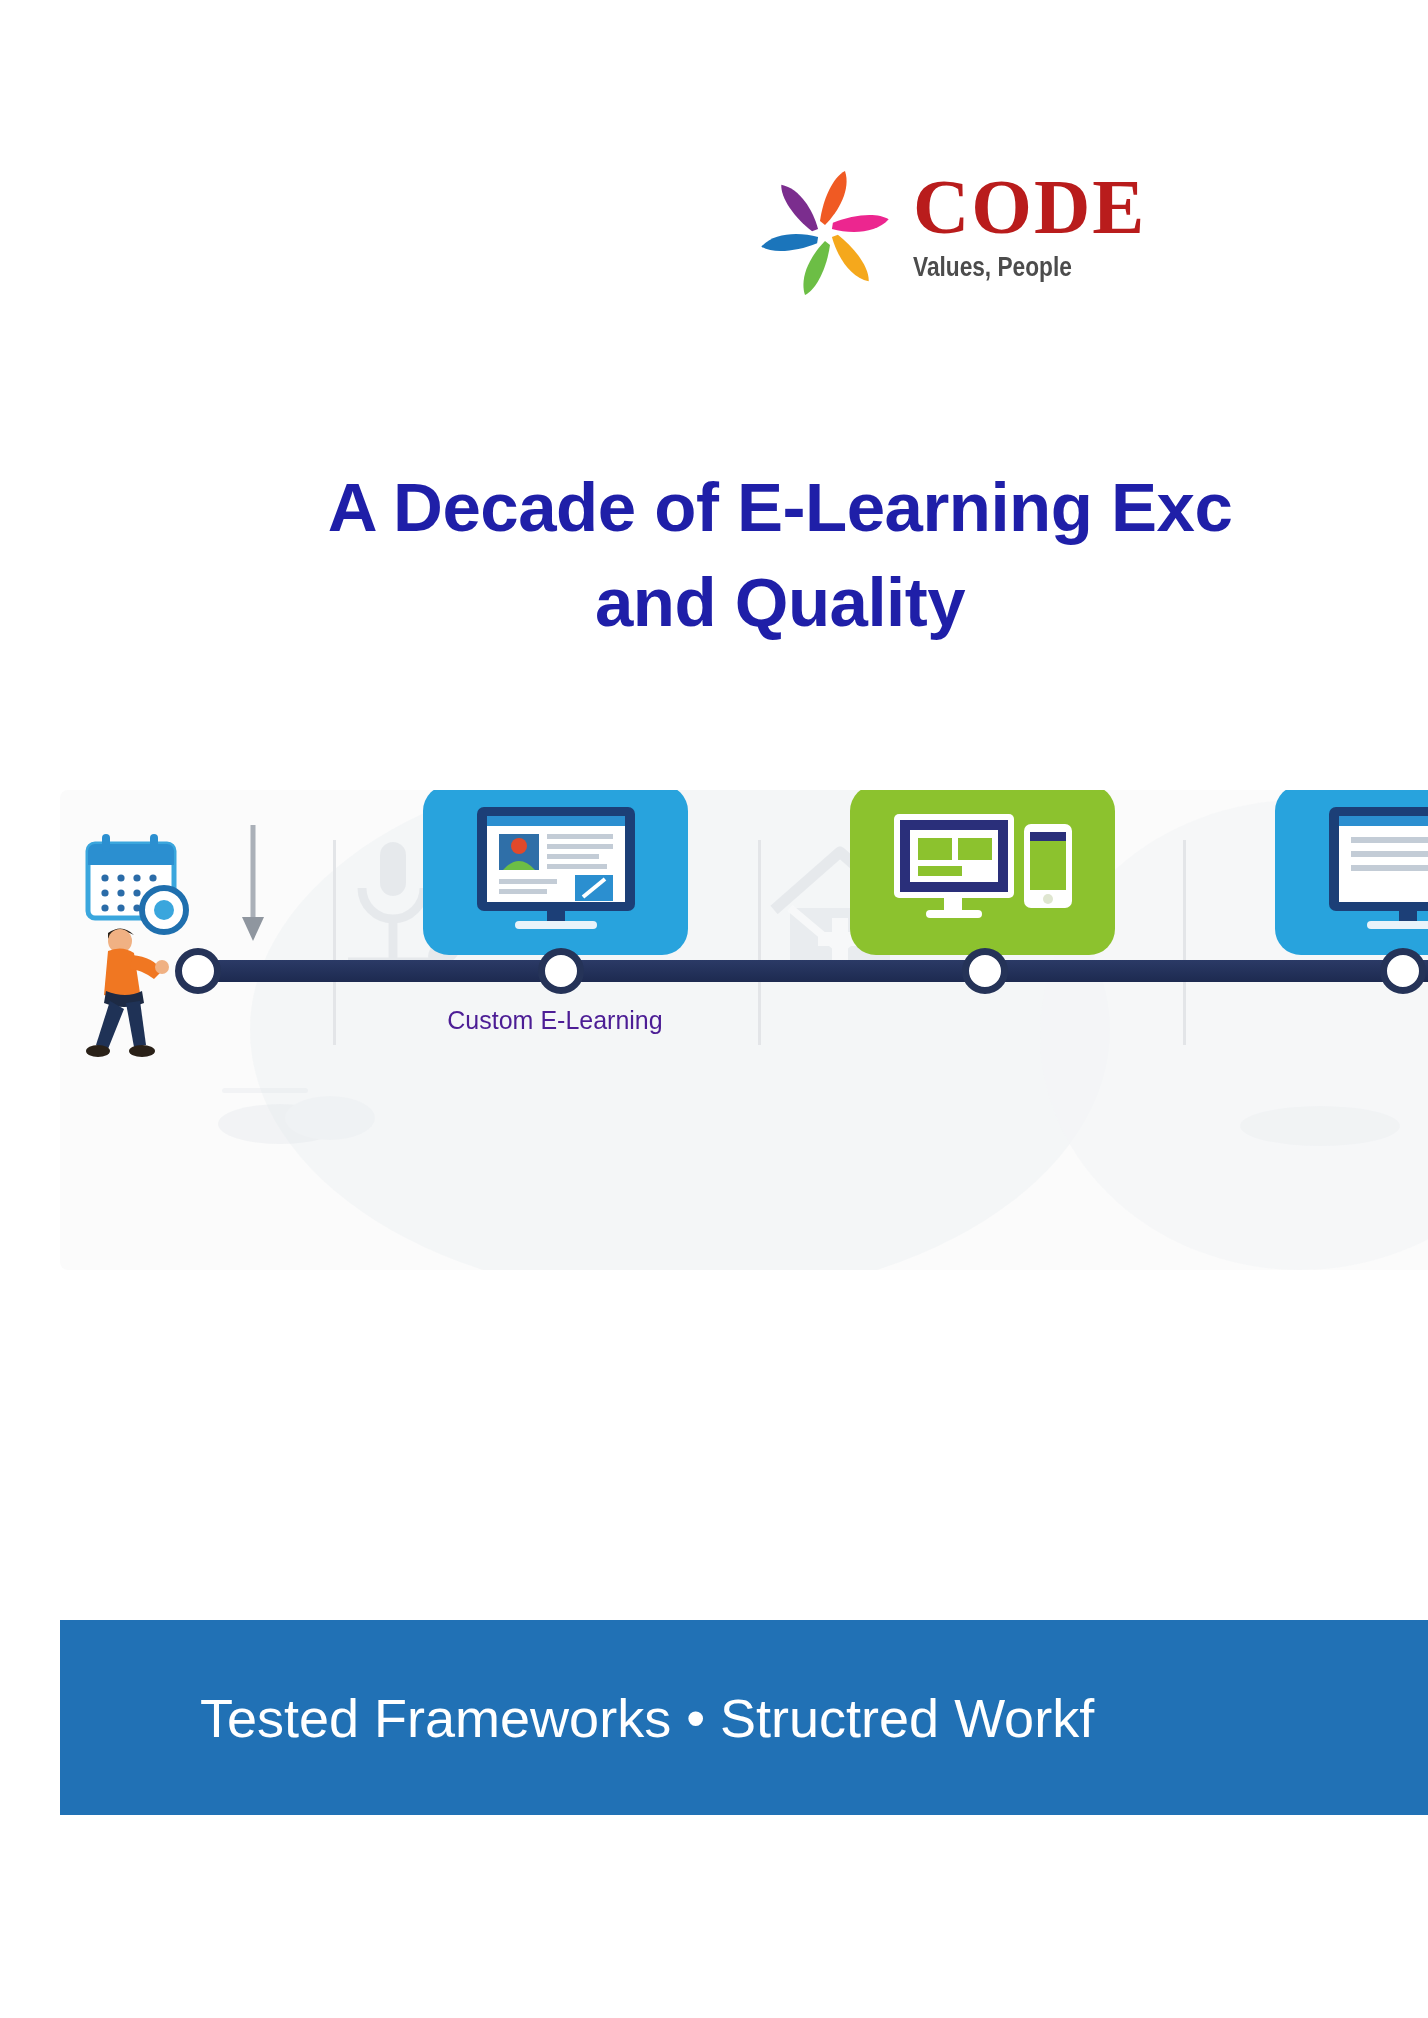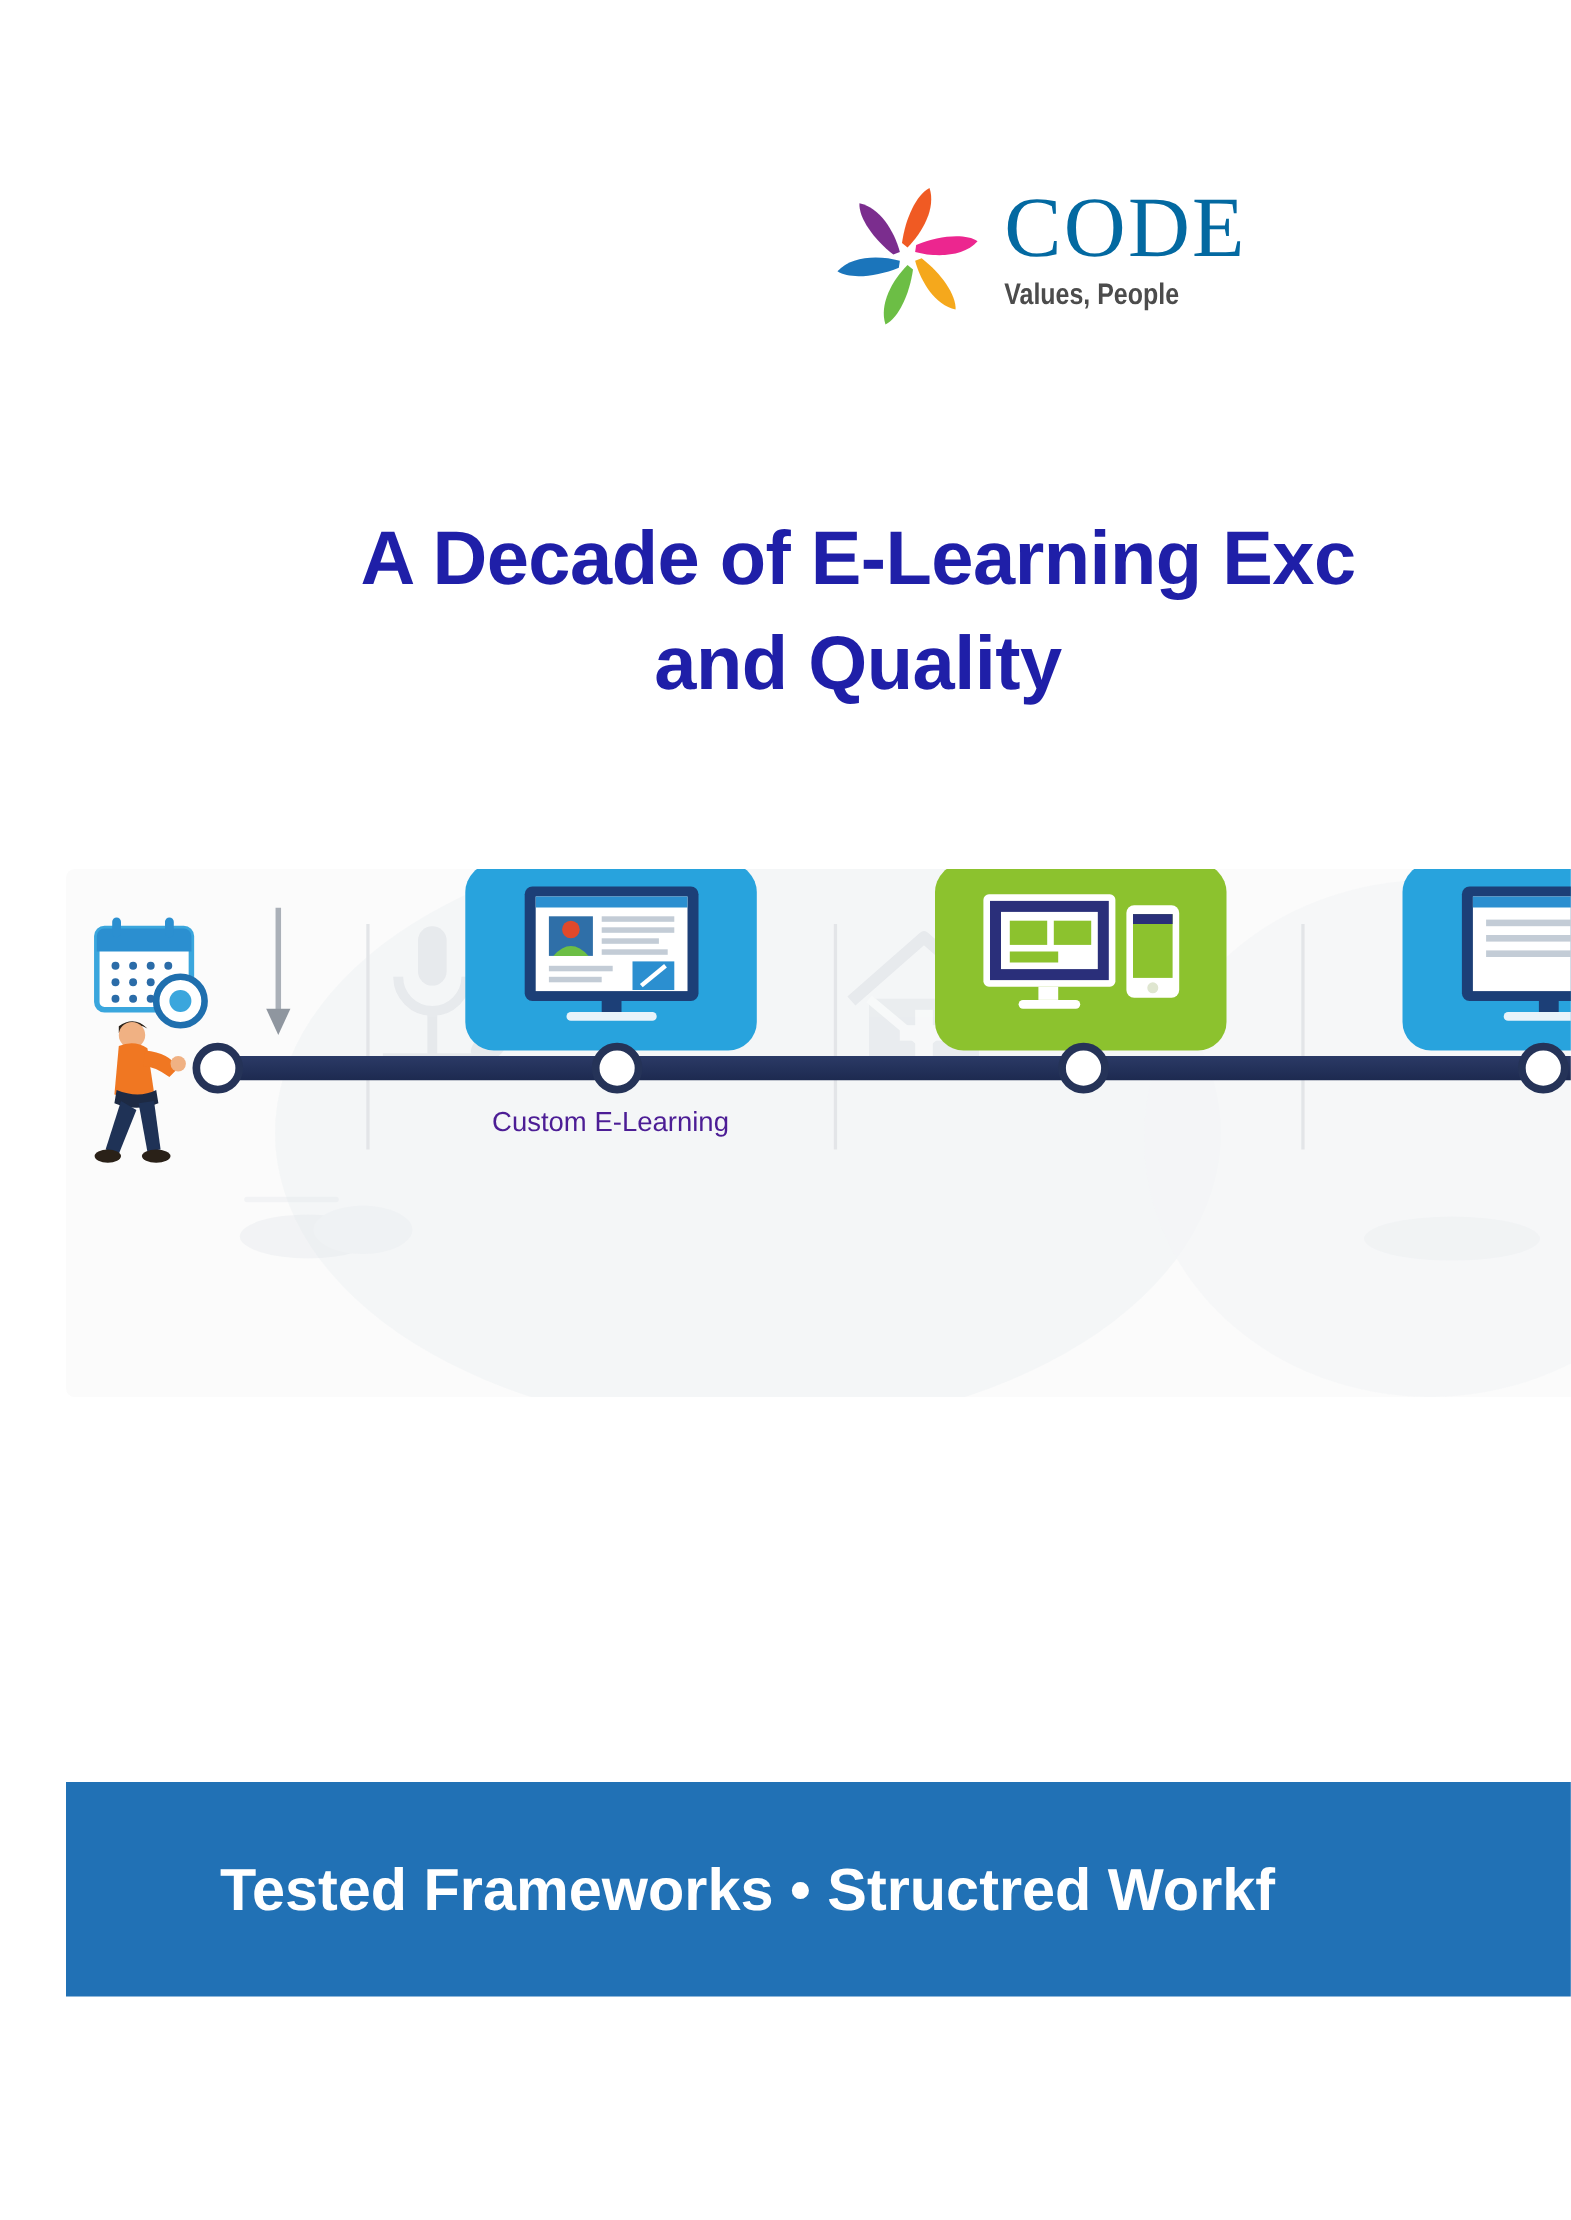--- a/index.html
+++ b/index.html
@@ -8,22 +8,22 @@
     font-family:"Liberation Sans",sans-serif;
     background:#fffffe;
   }
   .page{position:absolute;inset:0;background:#ffffff;}
 
   
   .logo-wrap{position:absolute;left:745px;top:150px;width:700px;height:160px;}
   .logo-mark{position:absolute;left:5px;top:5px;width:150px;height:150px;}
   .logo-text{position:absolute;left:168px;top:18px;}
   .logo-name{
-    font-size:78px;letter-spacing:2px;color:#0369a1;
-    font-family:"Liberation Serif",serif;font-weight:400;line-height:1;
+    font-size:78px;letter-spacing:2px;color:#b91c1c;
+    font-family:"Liberation Serif",serif;font-weight:700;line-height:1;
     white-space:nowrap;
   }
   .logo-tagline{
     margin-top:6px;font-size:27px;font-weight:bold;color:#4c4c4c;
     font-family:"Liberation Sans",sans-serif;letter-spacing:0px;
     white-space:nowrap;transform:scaleX(.84);transform-origin:left center;
   }
 
   
   .title{
@@ -98,21 +98,21 @@
   .person{position:absolute;left:14px;top:125px;}
   .arrow-down{position:absolute;left:178px;top:35px;}
 
   
   .banner{
     position:absolute;left:60px;top:1620px;width:1520px;height:195px;
     background:#2171b5;
     display:flex;align-items:center;
   }
   .banner .btxt{
-    margin-left:140px;color:#ffffff;font-size:54px;font-weight:bold;
+    margin-left:140px;color:#ffffff;font-size:54px;font-weight:normal;
     white-space:nowrap;letter-spacing:0px;
   }
 </style>
 </head>
 <body>
 
 <div class="page">
 
   <div class="logo-wrap">
     <div class="logo-mark">

